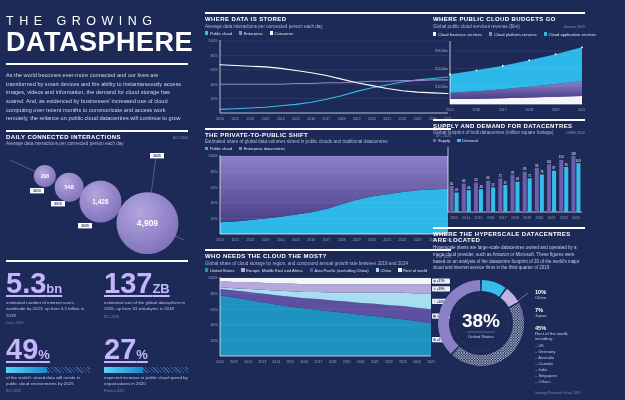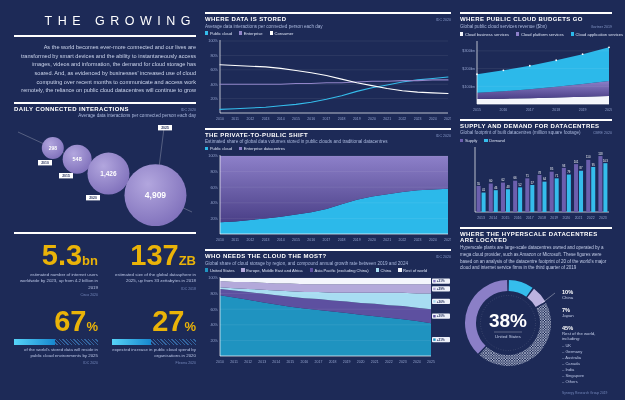--- a/index.html
+++ b/index.html
@@ -1,37 +1,37 @@
 <!DOCTYPE html>
 <html><head>
 <meta charset="utf-8">
 <style>
   html,body{margin:0;padding:0;background:#0e1736;}
   .page{position:relative;width:625px;height:400px;background:#1d2a57;overflow:hidden;
         font-family:"Liberation Sans",sans-serif;color:#fff;}
   svg{font-family:"Liberation Sans",sans-serif;display:block;}
   .col{position:absolute;top:12px;}
-  .col-left{left:14px;width:182px;text-align:right;}
+  .col-left{left:6px;width:182px;}
   .col-mid{left:205px;width:246px;}
-  .col-right{left:460px;width:152px;}
+  .col-right{left:433px;width:152px;}
   .kicker{font-size:12.5px;letter-spacing:5.5px;font-weight:400;margin:2px 0 1px;}
   .big-title{font-size:27px;font-weight:800;letter-spacing:.5px;line-height:1;margin:0;}
   .rule{height:2px;background:#fff;border:0;margin:7px 0 6px;}
   .intro{font-size:5.6px;line-height:1.55;color:#ccd5ec;margin:0 0 7px;}
   .sec{border-top:2px solid #fff;padding-top:2px;margin-bottom:6px;}
   .sec-head{display:flex;justify-content:space-between;align-items:baseline;}
   .sec-title{font-size:6px;font-weight:bold;letter-spacing:.4px;margin:0;}
   .sec-src{font-size:3.6px;color:#8496c6;}
   .sec-sub{font-size:4.6px;color:#aab8dd;margin:1.5px 0 2px;}
   .legend{display:flex;gap:7px;margin:1px 0 2px;white-space:nowrap;}
   .legend span{font-size:4.1px;color:#dbe2f4;display:flex;align-items:center;gap:1.5px;}
   .legend i{width:3.4px;height:3.4px;display:inline-block;flex:0 0 auto;}
   .chart{overflow:hidden;}
   .stats{display:grid;grid-template-columns:1fr 1fr;column-gap:14px;row-gap:11px;margin-top:8px;}
-  .stat-num{font-size:29px;font-weight:800;color:#eab308;line-height:.95;}
+  .stat-num{font-size:29px;font-weight:800;color:#c4b5fd;line-height:.95;text-decoration:underline;}
   .stat-num small{font-size:13px;font-weight:700;}
   .stat-desc{font-size:4.4px;color:#b9c4e4;line-height:1.45;margin-top:2px;}
   .stat-src{font-size:3.5px;color:#7487bb;margin-top:2px;}
   .pctbar{height:6px;margin-top:3px;position:relative;
       background:repeating-linear-gradient(45deg,rgba(70,150,220,0) 0 1.6px,rgba(70,150,220,.55) 1.6px 2.6px);}
   .pctbar i{position:absolute;left:0;top:0;bottom:0;background:linear-gradient(90deg,#56d4f8,#1787cf);}
   .donut-row{display:flex;gap:6px;margin-top:3px;align-items:flex-start;}
   .side-stats{width:50px;padding-top:14px;}
   .side-stat{margin-bottom:6px;}
   .side-stat b{font-size:5.6px;display:block;}
@@ -41,20 +41,21 @@
   .side-src{font-size:3.3px;color:#7487bb;margin-top:3px;}
   .hyper-intro{font-size:4.5px;line-height:1.5;color:#c3cde8;margin:2px 0 0;}
 </style>
 </head>
 <body>
 
 <div class="page">
 
   <div class="col col-left">
     <div class="kicker">THE GROWING</div>
+    <h1 class="big-title">DATASPHERE</h1>
     <hr class="rule">
     <p class="intro">As the world becomes ever-more connected and our lives are transformed by smart devices and the ability to instantaneously access images, videos and information, the demand for cloud storage has soared. And, as evidenced by businesses' increased use of cloud computing over recent months to communicate and access work remotely, the reliance on public cloud datacentres will continue to grow</p>
 
     <section class="sec">
       <div class="sec-head">
         <h3 class="sec-title">DAILY CONNECTED INTERACTIONS</h3>
         <span class="sec-src">IDC 2020</span>
       </div>
       <div class="sec-sub">Average data interactions per connected person each day</div>
       <div id="bubble-chart" class="chart" style="width:182px;height:106px">
@@ -114,21 +115,21 @@
         <div class="stat-num"><span>5.3</span><small>bn</small></div>
         <div class="stat-desc">estimated number of internet users worldwide by 2023, up from 4.2 billion in 2019</div>
         <div class="stat-src">Cisco 2020</div>
       </div>
       <div>
         <div class="stat-num"><span>137</span><small>ZB</small></div>
         <div class="stat-desc">estimated size of the global datasphere in 2025, up from 33 zettabytes in 2018</div>
         <div class="stat-src">IDC 2018</div>
       </div>
       <div>
-        <div class="stat-num"><span>67</span><small>%</small></div>
+        <div class="stat-num"><span>49</span><small>%</small></div>
         <div class="pctbar">
             <i style="width: 49%;"></i>
           </div>
         <div class="stat-desc">of the world's stored data will reside in public cloud environments by 2025</div>
         <div class="stat-src">IDC 2020</div>
       </div>
       <div>
         <div class="stat-num"><span>27</span><small>%</small></div>
         <div class="pctbar">
             <i style="width: 47%;"></i>

